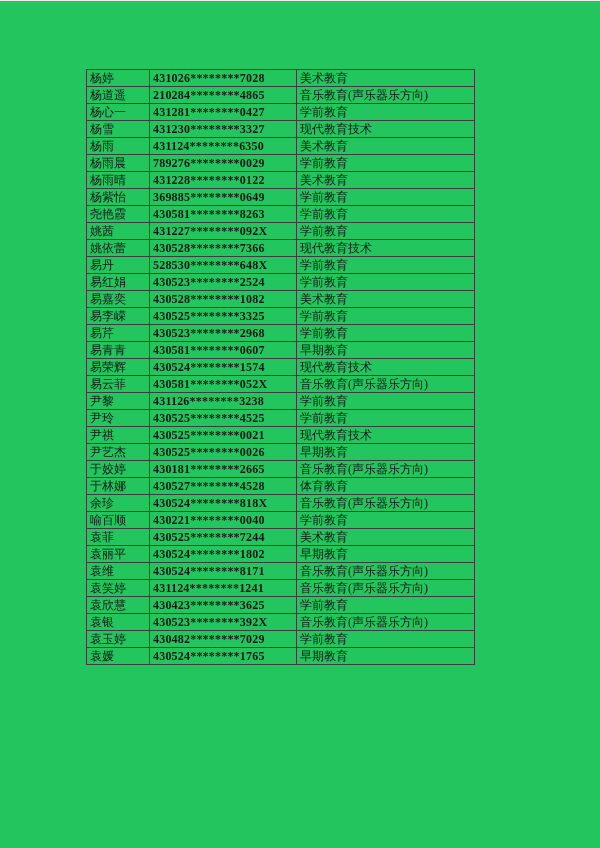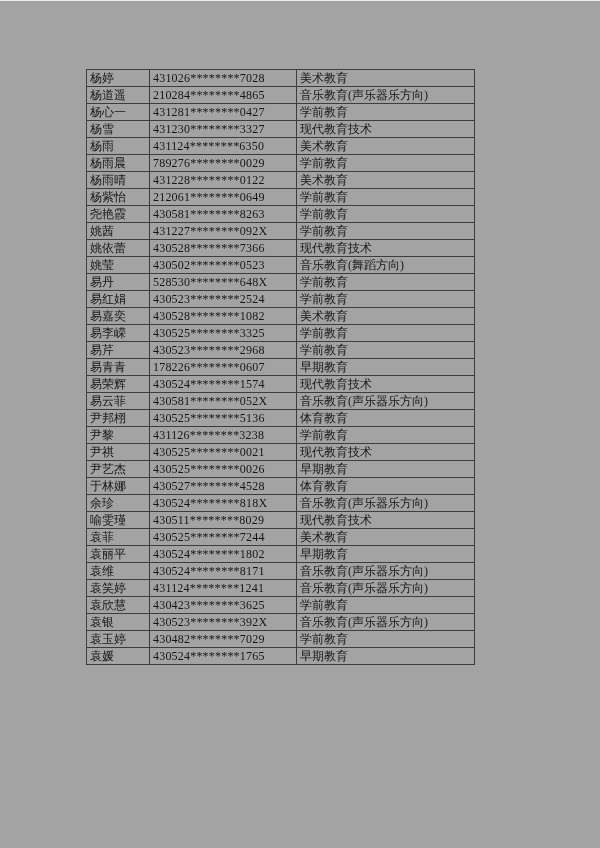--- a/index.html
+++ b/index.html
@@ -4,21 +4,21 @@
 <style>
   html, body {
     margin: 0;
     padding: 0;
     background: #ffffff;
   }
   .page {
     position: relative;
     width: 600px;
     height: 848px;
-    background: #a3a3a3;
+    background: #22c55e;
     overflow: hidden;
     font-family: "Liberation Serif", "DejaVu Serif", serif;
     border-top: 1px solid #ececec;
   }
   table.student-table {
     position: absolute;
     left: 86px;
     top: 68px;
     width: 388px;
     border-collapse: collapse;
@@ -33,20 +33,21 @@
     padding: 0 3px;
     font-size: 12px;
     line-height: 15px;
     color: #161616;
     white-space: nowrap;
     overflow: hidden;
     vertical-align: middle;
   }
   td.cell-id {
     letter-spacing: 0.2px;
+    font-weight: bold;
   }
 </style>
 </head>
 <body>
 
 <div class="page">
   <table class="student-table">
     <colgroup>
       <col class="col-name">
       <col class="col-id">
@@ -83,44 +84,39 @@
           <td class="cell-id">789276********0029</td>
           <td class="cell-major">学前教育</td>
         </tr>
         <tr>
           <td class="cell-name">杨雨晴</td>
           <td class="cell-id">431228********0122</td>
           <td class="cell-major">美术教育</td>
         </tr>
         <tr>
           <td class="cell-name">杨紫怡</td>
-          <td class="cell-id">212061********0649</td>
+          <td class="cell-id">369885********0649</td>
           <td class="cell-major">学前教育</td>
         </tr>
         <tr>
           <td class="cell-name">尧艳霞</td>
           <td class="cell-id">430581********8263</td>
           <td class="cell-major">学前教育</td>
         </tr>
         <tr>
           <td class="cell-name">姚茜</td>
           <td class="cell-id">431227********092X</td>
           <td class="cell-major">学前教育</td>
         </tr>
         <tr>
           <td class="cell-name">姚依蕾</td>
           <td class="cell-id">430528********7366</td>
           <td class="cell-major">现代教育技术</td>
         </tr>
         <tr>
-          <td class="cell-name">姚莹</td>
-          <td class="cell-id">430502********0523</td>
-          <td class="cell-major">音乐教育(舞蹈方向)</td>
-        </tr>
-        <tr>
           <td class="cell-name">易丹</td>
           <td class="cell-id">528530********648X</td>
           <td class="cell-major">学前教育</td>
         </tr>
         <tr>
           <td class="cell-name">易红娟</td>
           <td class="cell-id">430523********2524</td>
           <td class="cell-major">学前教育</td>
         </tr>
         <tr>
@@ -133,67 +129,72 @@
           <td class="cell-id">430525********3325</td>
           <td class="cell-major">学前教育</td>
         </tr>
         <tr>
           <td class="cell-name">易芹</td>
           <td class="cell-id">430523********2968</td>
           <td class="cell-major">学前教育</td>
         </tr>
         <tr>
           <td class="cell-name">易青青</td>
-          <td class="cell-id">178226********0607</td>
+          <td class="cell-id">430581********0607</td>
           <td class="cell-major">早期教育</td>
         </tr>
         <tr>
           <td class="cell-name">易荣辉</td>
           <td class="cell-id">430524********1574</td>
           <td class="cell-major">现代教育技术</td>
         </tr>
         <tr>
           <td class="cell-name">易云菲</td>
           <td class="cell-id">430581********052X</td>
           <td class="cell-major">音乐教育(声乐器乐方向)</td>
         </tr>
         <tr>
-          <td class="cell-name">尹邦栩</td>
-          <td class="cell-id">430525********5136</td>
-          <td class="cell-major">体育教育</td>
-        </tr>
-        <tr>
           <td class="cell-name">尹黎</td>
           <td class="cell-id">431126********3238</td>
           <td class="cell-major">学前教育</td>
         </tr>
         <tr>
+          <td class="cell-name">尹玲</td>
+          <td class="cell-id">430525********4525</td>
+          <td class="cell-major">学前教育</td>
+        </tr>
+        <tr>
           <td class="cell-name">尹祺</td>
           <td class="cell-id">430525********0021</td>
           <td class="cell-major">现代教育技术</td>
         </tr>
         <tr>
           <td class="cell-name">尹艺杰</td>
           <td class="cell-id">430525********0026</td>
           <td class="cell-major">早期教育</td>
+        </tr>
+        <tr>
+          <td class="cell-name">于姣婷</td>
+          <td class="cell-id">430181********2665</td>
+          <td class="cell-major">音乐教育(声乐器乐方向)</td>
         </tr>
         <tr>
           <td class="cell-name">于林娜</td>
           <td class="cell-id">430527********4528</td>
           <td class="cell-major">体育教育</td>
         </tr>
         <tr>
           <td class="cell-name">余珍</td>
           <td class="cell-id">430524********818X</td>
           <td class="cell-major">音乐教育(声乐器乐方向)</td>
         </tr>
         <tr>
-          <td class="cell-name">喻雯瑾</td>
-          <td class="cell-id">430511********8029</td>
-          <td class="cell-major">现代教育技术</td>
+          <td class="cell-name">喻百顺</td>
+          <td class="cell-id">430221********0040</td>
+          <td class="cell-major">学前教育</td>
         </tr>
         <tr>
           <td class="cell-name">袁菲</td>
           <td class="cell-id">430525********7244</td>
           <td class="cell-major">美术教育</td>
         </tr>
         <tr>
           <td class="cell-name">袁丽平</td>
           <td class="cell-id">430524********1802</td>
           <td class="cell-major">早期教育</td>

